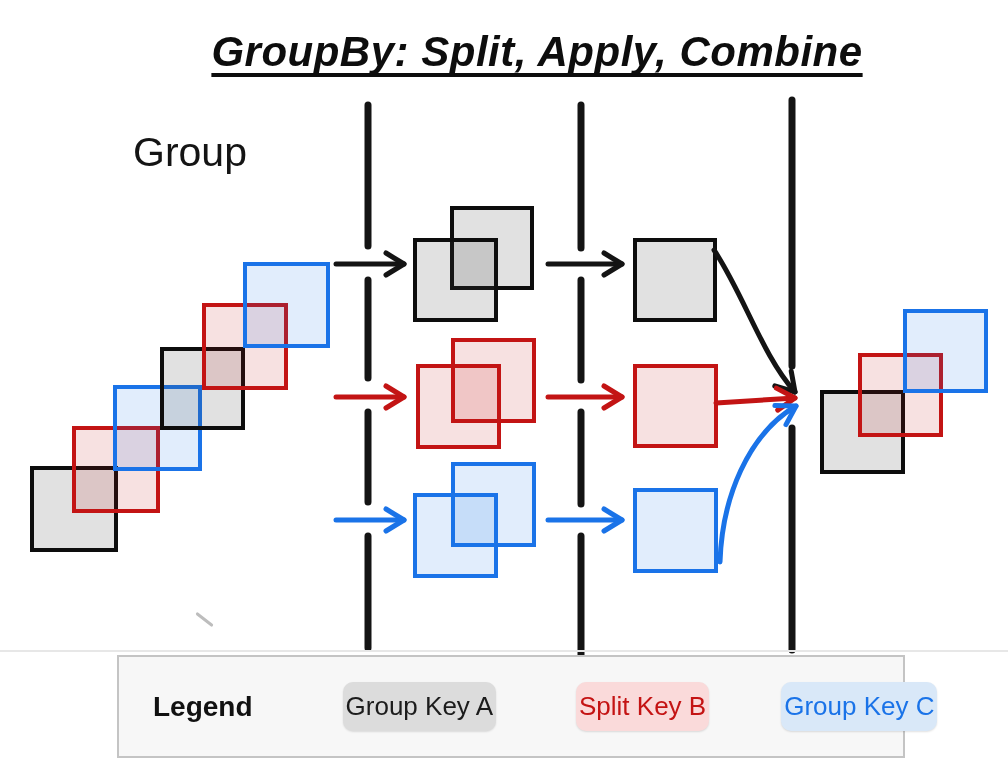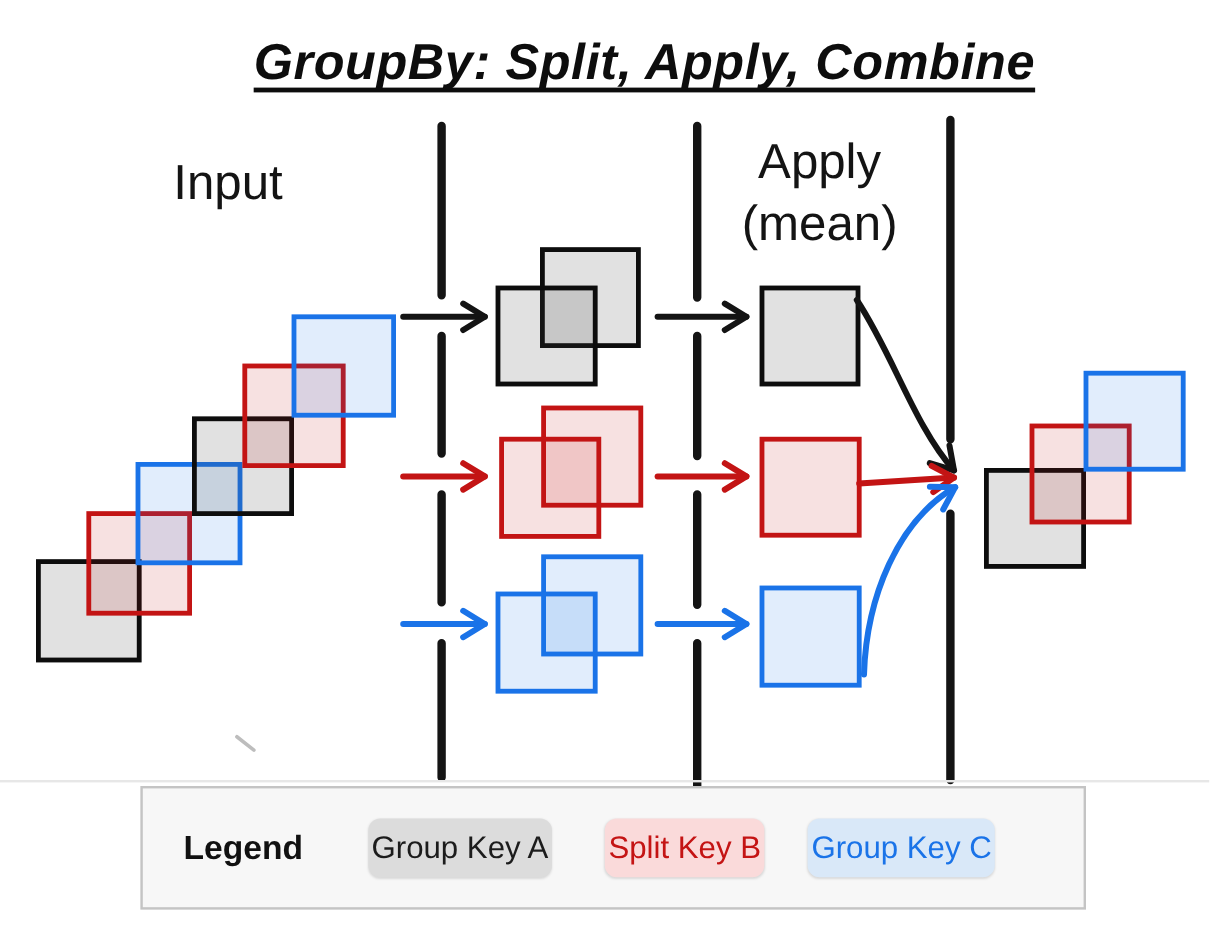--- a/index.html
+++ b/index.html
@@ -33,40 +33,36 @@
   marker path{fill:none;stroke-width:5;stroke-linecap:round;stroke-linejoin:round;}
 
   
   .faint-divider{position:absolute;left:0;top:650px;width:1008px;height:2px;background:#e7e7e7;}
   .stray-mark{position:absolute;left:194px;top:618px;width:21px;height:3px;background:#bdbdbd;
               border-radius:2px;transform:rotate(38deg);}
 
   
   .legend{position:absolute;left:117px;top:655px;width:788px;height:103px;box-sizing:border-box;
           background:var(--legend-box-bg,#f7f7f7);border:2px solid var(--legend-box-border,#c4c4c4);
-          display:flex;align-items:center;}
+          display:flex;align-items:center;gap:36px;}
   .legend-title{font-weight:bold;font-size:28px;color:#111;margin-left:34px;}
   .pill{font-size:26px;padding:9px 3px;border-radius:10px;white-space:nowrap;
         box-shadow:0 1px 2px rgba(0,0,0,.12);}
   .pill-0{margin-left:54px;background:var(--pill0-bg,#dcdcdc);color:var(--pill0-fg,#1c1c1c);}
   .pill-1{margin-left:44px;background:var(--pill1-bg,#fadada);color:var(--pill1-fg,#c41414);}
   .pill-2{margin-left:36px;background:var(--pill2-bg,#d9e8f8);color:var(--pill2-fg,#1a73e8);}
 </style>
 </head>
 <body>
 
 <div class="page">
 
   <div class="title">GroupBy: Split, Apply, Combine</div>
 
-  <div class="col-header" id="hdr-input">Input</div>
-  <div class="col-header" id="hdr-apply">
-    <div>Apply</div>
-    <div>(mean)</div>
-  </div>
+  <div class="col-header" id="hdr-input">Group</div>
 
   <div class="sq a" style="left:30px;top:466px;width:88px;height:86px;z-index:1"></div>
   <div class="sq b" style="left:72px;top:426px;width:88px;height:87px;z-index:2"></div>
   <div class="sq c" style="left:113px;top:385px;width:89px;height:86px;z-index:3"></div>
   <div class="sq a" style="left:160px;top:347px;width:85px;height:83px;z-index:4"></div>
   <div class="sq b" style="left:202px;top:303px;width:86px;height:87px;z-index:5"></div>
   <div class="sq c" style="left:243px;top:262px;width:87px;height:86px;z-index:6"></div>
 
   <div class="sq a" style="left:450px;top:206px;width:84px;height:84px;z-index:1"></div>
   <div class="sq a" style="left:413px;top:238px;width:85px;height:84px;z-index:2"></div>

